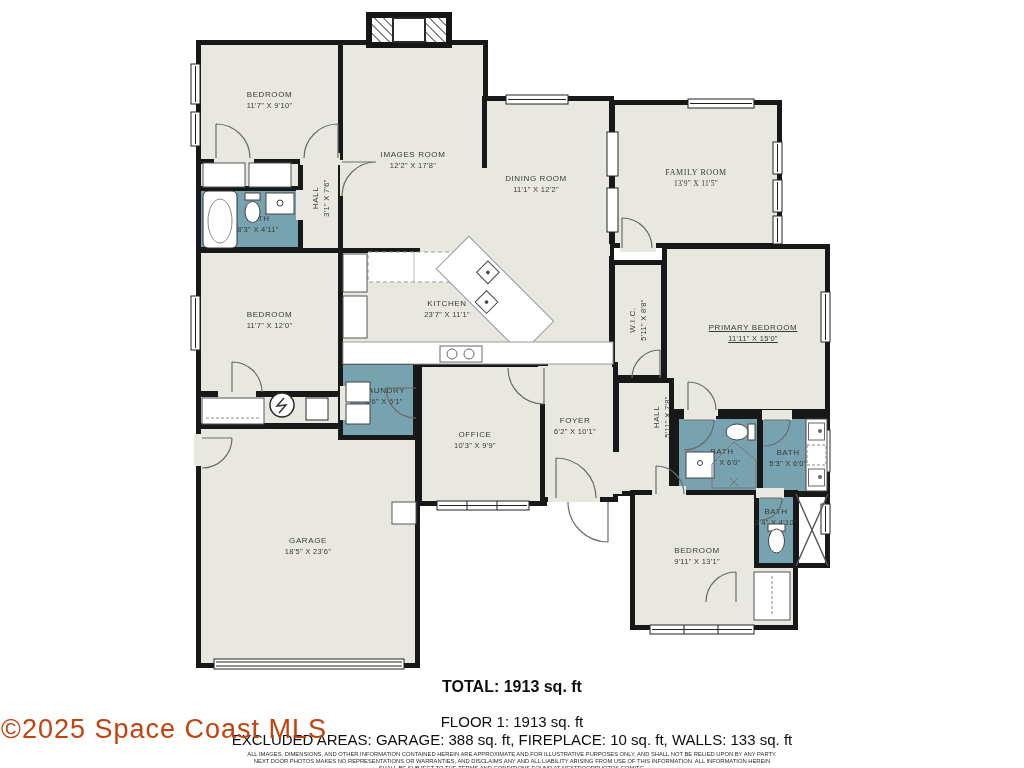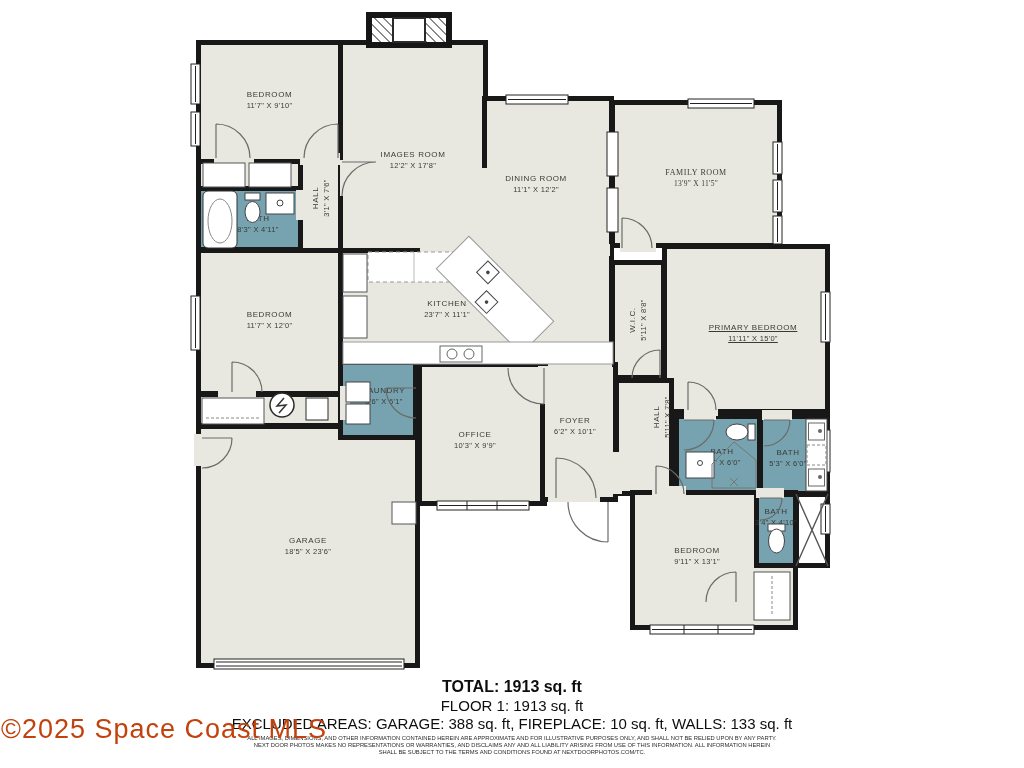--- a/index.html
+++ b/index.html
@@ -15,21 +15,21 @@
   .rname{font-size:8px;letter-spacing:.6px;font-weight:400;}
   .rdims{font-size:7.5px;letter-spacing:.3px;margin-top:2px;}
   .patch{position:absolute;background:#e9e8e0;}
   .chimney{position:absolute;left:366px;top:12px;width:86px;height:36px;box-sizing:border-box;
            border:6px solid #161616;
            background:repeating-linear-gradient(45deg,#ffffff 0 5px,#8a8a8a 5px 6.5px);}
   .chimney-box{position:absolute;left:50%;top:50%;transform:translate(-50%,-50%);
                width:30px;height:22px;background:#fff;border:2px solid #2a2a2a;}
   .footer{position:absolute;left:0;right:0;top:678px;text-align:center;color:#0d0d0d;}
   .f-total{font-size:16px;font-weight:bold;}
-  .f-floor{font-size:15px;margin-top:1px;}
+  .f-floor{font-size:15px;margin-top:17px;}
   .f-excluded{font-size:15px;margin-top:1px;}
   .f-disc{font-size:5.8px;line-height:1.25;color:#2c2c2c;margin-top:3px;}
   .watermark{position:absolute;left:1px;top:714px;font-size:27px;color:#c2410c;
              letter-spacing:1px;font-weight:400;}
 </style>
 </head>
 <body>
 
 <div class="canvas">
 

